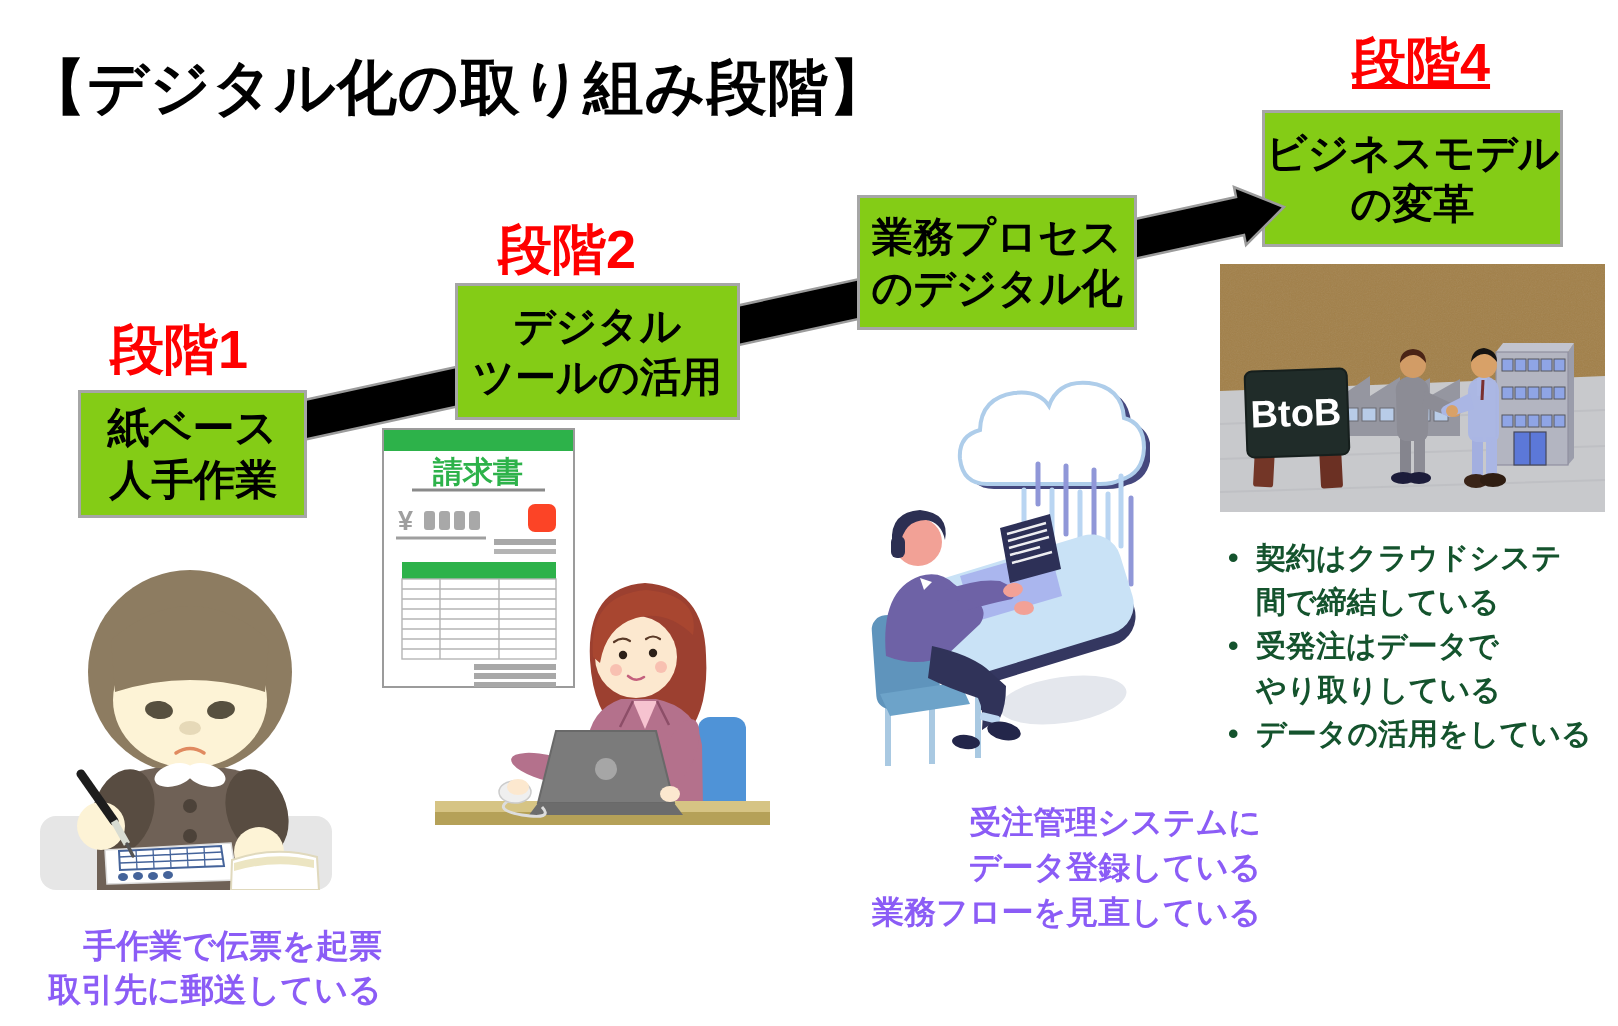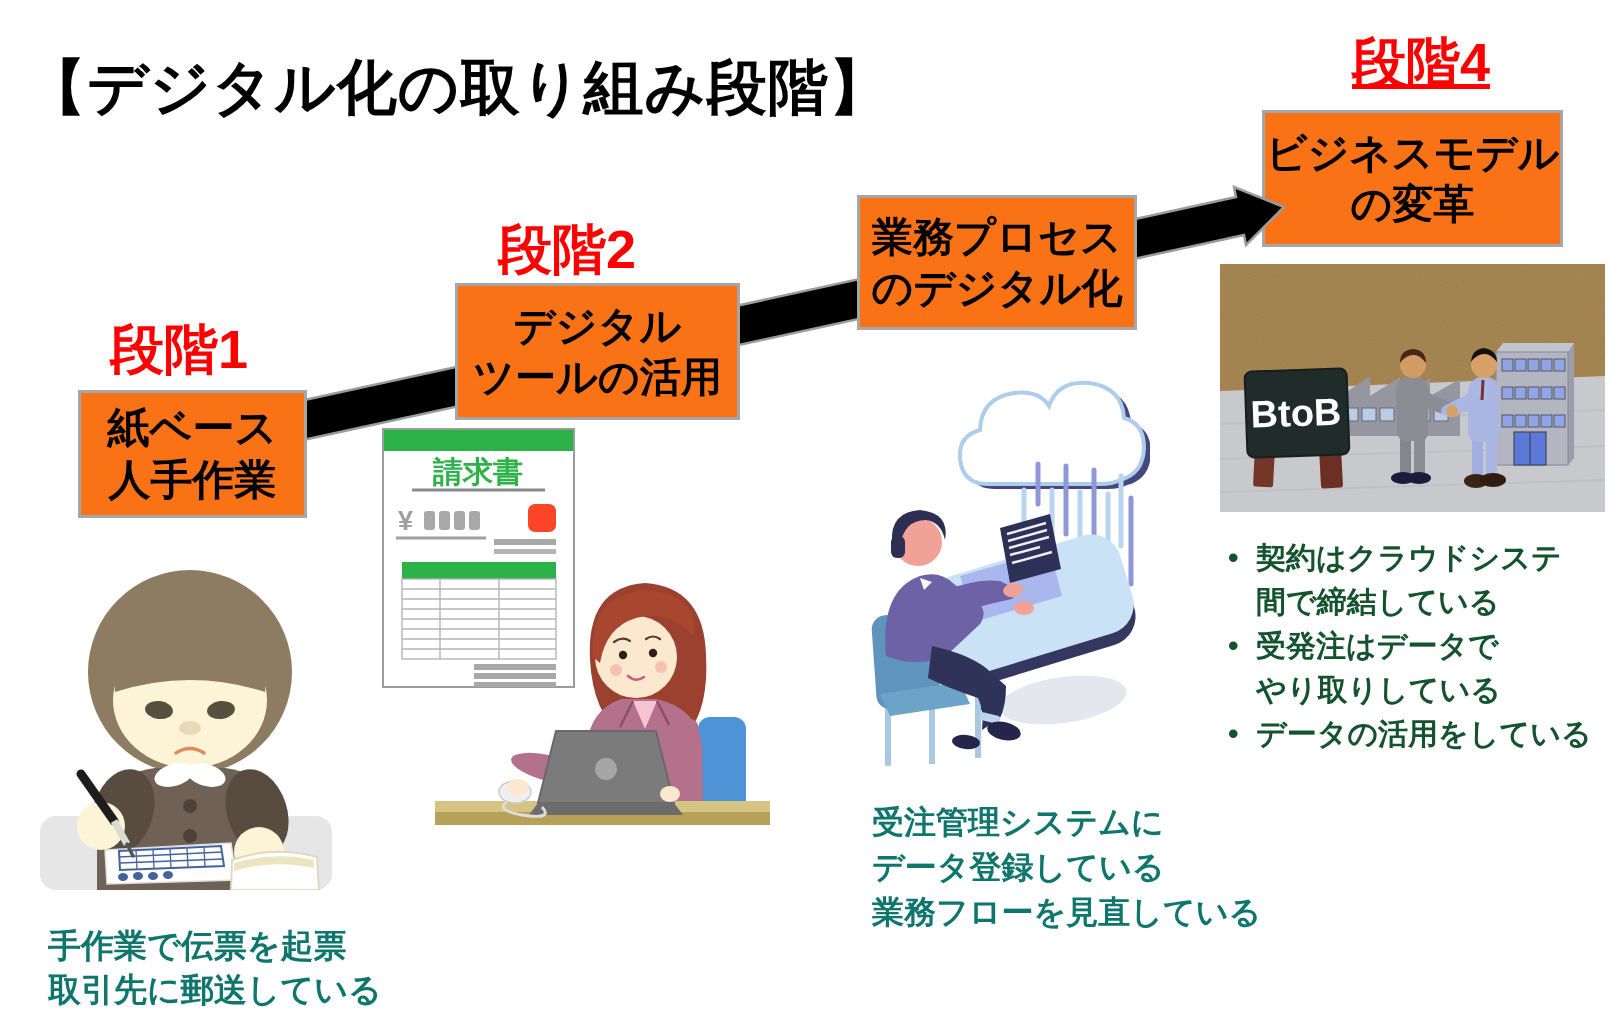--- a/index.html
+++ b/index.html
@@ -10,28 +10,28 @@
   .abs{position:absolute;}
   .page-title{
     left:26px;top:48px;font-size:60px;font-weight:800;color:#000;
     letter-spacing:1px;white-space:nowrap;z-index:4;
   }
   .stage-label{
     font-size:54px;font-weight:800;color:var(--stage_label_red,#ff0000);
     white-space:nowrap;z-index:4;
   }
   .stage-box{
-    background:#f97316;border:3px solid var(--box_border_gray,#a6a6a6);
+    background:#84cc16;border:3px solid var(--box_border_gray,#a6a6a6);
     box-sizing:border-box;display:flex;align-items:center;justify-content:center;
     text-align:center;font-size:41px;font-weight:600;color:#000;line-height:1.24;
     white-space:pre-line;z-index:3;
   }
   #stage4-box{z-index:1;}
   .caption{
-    color:#0f766e;font-weight:600;white-space:pre-line;z-index:4;
+    color:#8b5cf6;font-weight:600;white-space:pre-line;z-index:4;text-align:right;
   }
   #caption-1{left:48px;top:924px;font-size:33px;line-height:44px;}
   #caption-2{left:467px;top:843px;font-size:32px;line-height:43px;}
   #caption-3{left:872px;top:800px;font-size:32px;line-height:45px;}
   .bullet-list{left:1226px;top:536px;width:392px;z-index:4;}
   .bullet-item{
     position:relative;padding-left:30px;font-size:30px;line-height:44px;
     font-weight:600;color:#14532d;white-space:pre-line;
   }
   .bullet-item::before{
@@ -52,21 +52,21 @@
   <div class="abs page-title">【デジタル化の取り組み段階】</div>
 
   <svg class="abs arrow-svg" width="1618" height="1026" viewBox="0 0 1618 1026">
     <polygon points="286,404 1236,197 1234,187 1284,207 1246,245 1244,235 294,442" fill="#000000" stroke="#9b9b9b" stroke-width="2.5" stroke-linejoin="miter"></polygon>
   </svg>
 
   <div class="abs stage-label" style="left:110px;top:314px;">段階1</div>
   <div class="abs stage-label" style="left:498px;top:214px;">段階2</div>
   <div class="abs stage-label" style="left:1352px;top:27px;text-decoration:underline;">段階4</div>
 
-  <div class="abs stage-box" style="left:78px;top:390px;width:229px;height:128px;font-size:42px;">紙ベース
+  <div class="abs stage-box" style="left:78px;top:390px;width:229px;height:128px;font-size:42px;text-align:right;">紙ベース
 人手作業</div>
   <div class="abs stage-box" style="left:455px;top:283px;width:285px;height:137px;">デジタル
 ツールの活用</div>
   <div class="abs stage-box" style="left:857px;top:195px;width:280px;height:135px;">業務プロセス
 のデジタル化</div>
   <div class="abs stage-box" id="stage4-box" style="left:1262px;top:110px;width:301px;height:137px;">ビジネスモデル
 の変革</div>
 
   <svg class="abs illus" style="left:35px;top:560px;" width="310" height="330" viewBox="0 0 310 330">
     <rect x="5" y="256" width="292" height="74" rx="16" fill="#e6e6e6"></rect>

